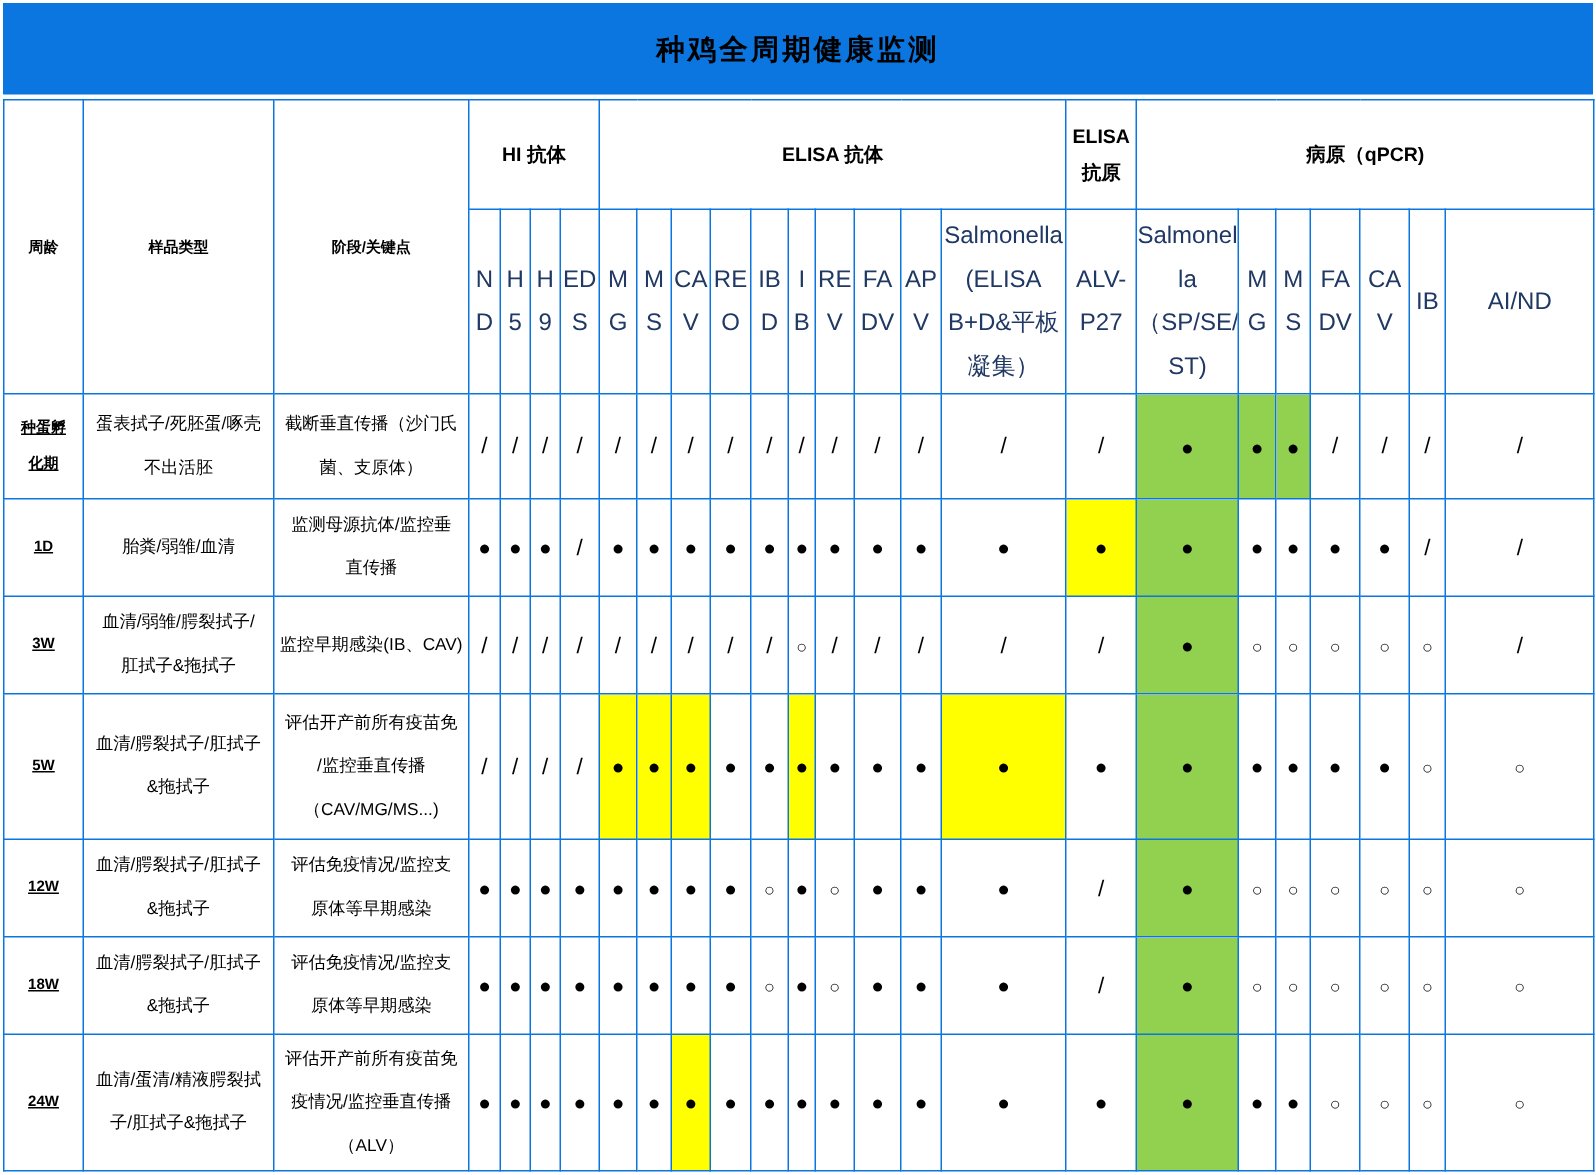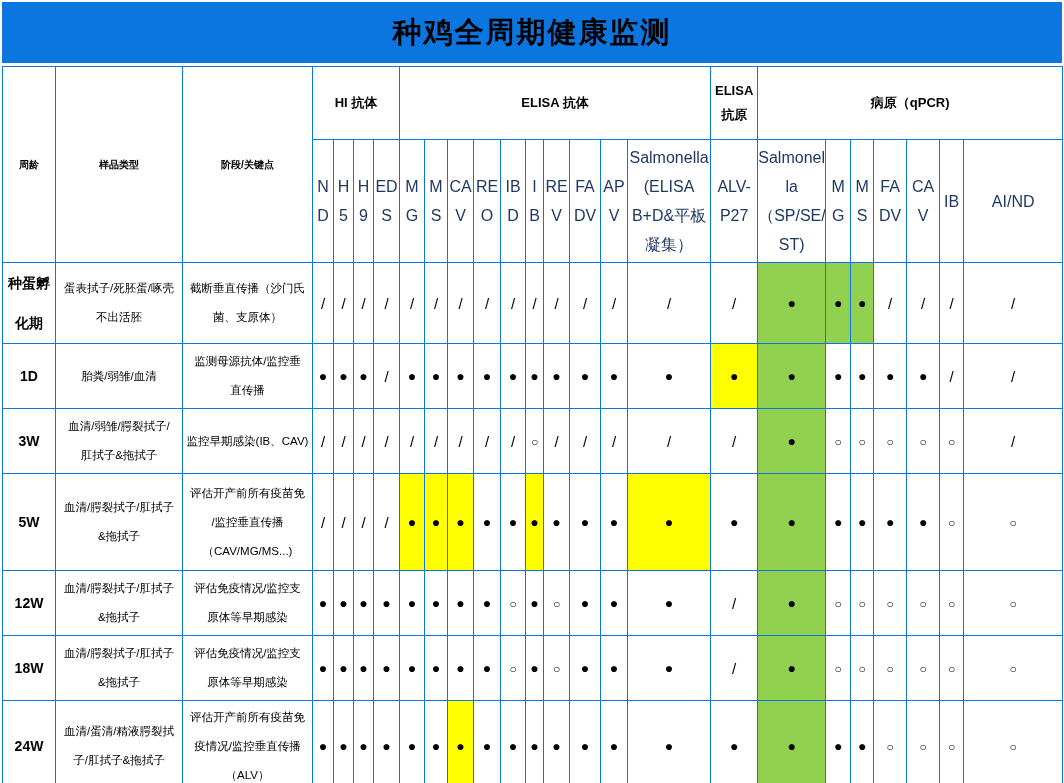--- a/index.html
+++ b/index.html
@@ -13,34 +13,34 @@
     width:1064px;height:783px;background:#fff;overflow:hidden;
     font-family:"Liberation Sans","DejaVu Sans",sans-serif;color:#000;
   }
   .sheet{width:1064px;height:783px;padding:2px 2px 0 2px;background:#fff;}
   .title-bar{
     height:61px;background:var(--c-blue);
     display:flex;align-items:center;justify-content:center;
   }
   .title-text{
     font-family:"DejaVu Serif","Liberation Serif",serif;
-    font-size:29px;font-weight:bold;color:#000;letter-spacing:2px;
+    font-size:19px;font-weight:bold;color:#000;letter-spacing:2px;
   }
   table{
     border-collapse:collapse;table-layout:fixed;width:1060px;margin-top:3px;
     background:#fff;
   }
   th,td{
     border:1px solid var(--c-blue);padding:0;text-align:center;vertical-align:middle;
     overflow:hidden;font-weight:normal;
   }
   .fixed-h{font-size:10px;font-weight:bold;color:#000;}
   .group-h{font-size:13px;font-weight:bold;color:#000;white-space:pre-line;line-height:24px;}
   .sub-h{font-size:16px;color:var(--c-subtext);white-space:pre-line;line-height:29px;}
-  .age-cell{font-size:14px;font-weight:bold;color:#000;white-space:pre-line;line-height:40px;}
+  .age-cell{font-size:10px;font-weight:bold;color:#000;white-space:pre-line;line-height:24px;text-decoration:underline;}
   .text-cell{font-size:11.5px;color:#000;white-space:pre-line;line-height:29px;margin-top:10px;}
   .mark-cell{font-size:14px;color:#000;}
   .s-dot{font-size:14px;}
   .s-circ{font-size:12px;}
   .s-slash{font-size:15px;}
   .bg-g{background:var(--c-green);}
   .bg-y{background:var(--c-yellow);}
 </style>
 </head>
 <body>

